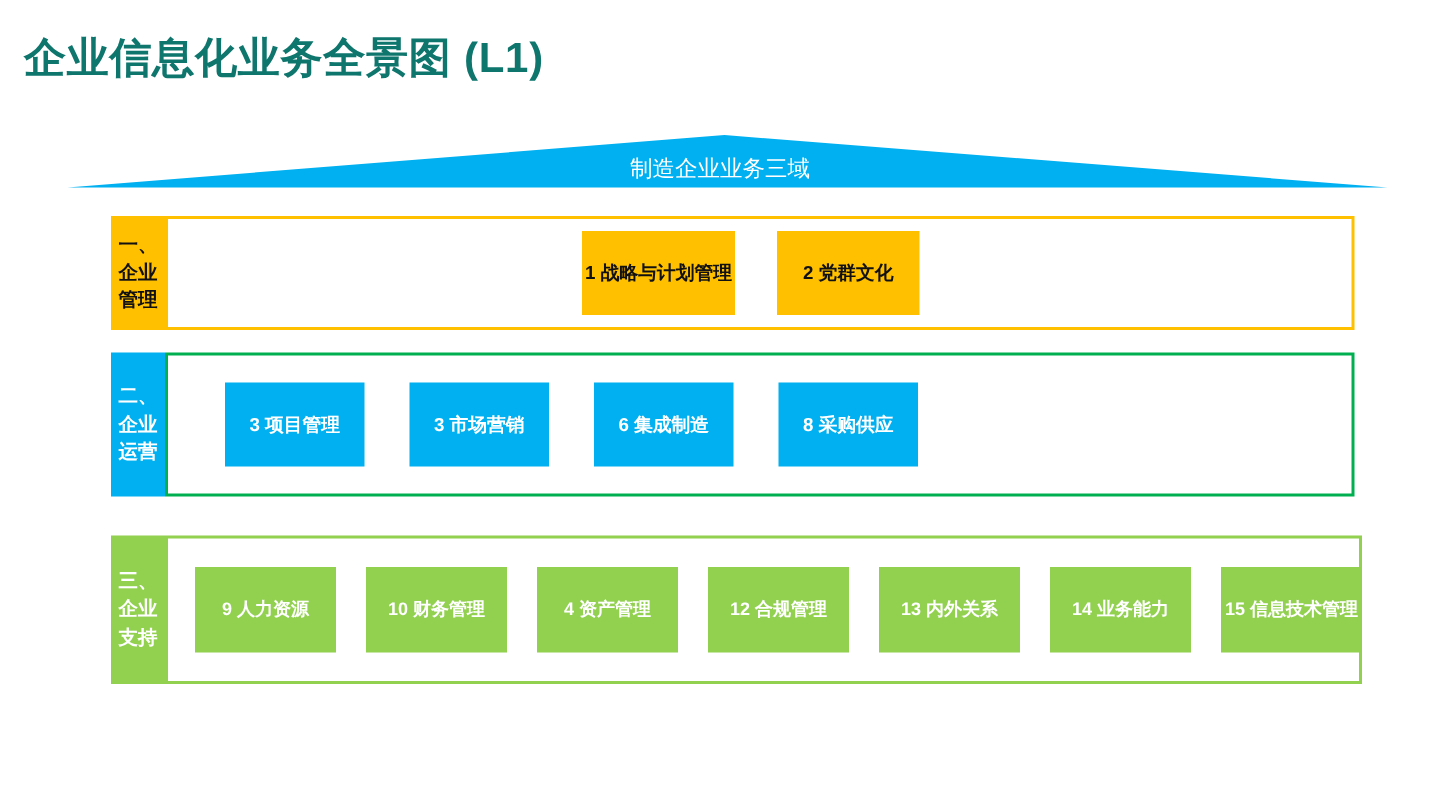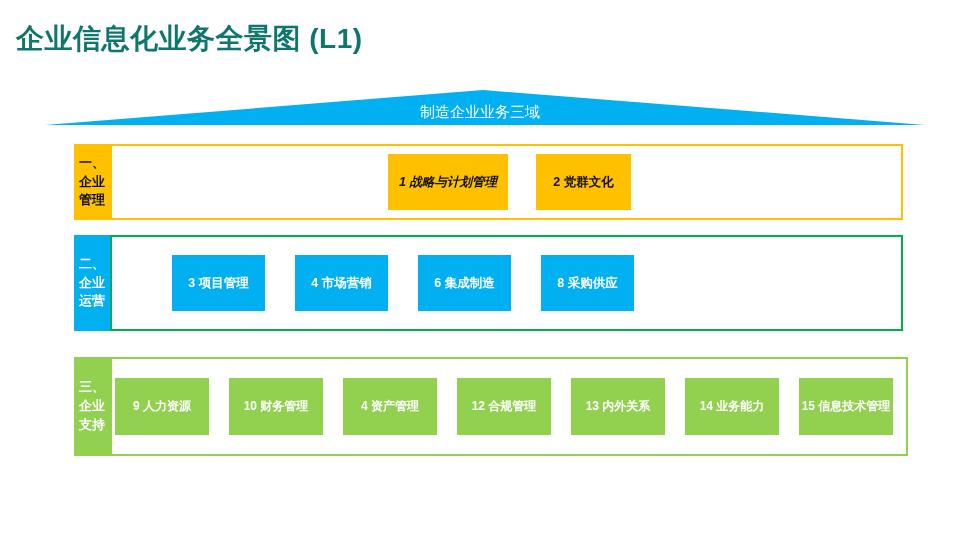--- a/index.html
+++ b/index.html
@@ -36,33 +36,33 @@
     display:flex; align-items:center; justify-content:center;
     font-weight:bold; white-space:nowrap; box-sizing:border-box;
     flex:none; text-align:center;
   }
   
   .band-management { top:144px; width:829px; height:76px; }
   .band-management .band-tab { background:#FFC000; color:#111111; }
   .band-management .band-panel { width:793px; border:2px solid #FFC000; }
   .band-management .box-row { padding-left:276px; gap:28px; }
   .band-management .box { background:#FFC000; color:#111111; height:56px; font-size:12.5px; }
-  .band-management .box:nth-child(1) { width:120px;font-style:italic; }
+  .band-management .box:nth-child(1) { width:102px; }
   .band-management .box:nth-child(2) { width:95px; }
   
   .band-operations { top:235px; width:829px; height:96px; }
   .band-operations .band-tab { background:#00B0F0; color:#ffffff; }
   .band-operations .band-panel { width:793px; border:2px solid #00B050; }
-  .band-operations .box-row { padding-left:60px; gap:30px; }
+  .band-operations .box-row { padding-left:38px; gap:30px; }
   .band-operations .box { background:#00B0F0; color:#ffffff; width:93px; height:56px; font-size:12.5px; }
   
   .band-support { top:357px; width:834px; height:99px; }
   .band-support .band-tab { background:#92D050; color:#ffffff; }
   .band-support .band-panel { width:798px; border:2px solid #92D050; }
-  .band-support .box-row { padding-left:3px; gap:20px; }
+  .band-support .box-row { padding-left:18px; gap:20px; }
   .band-support .box { background:#92D050; color:#ffffff; width:94px; height:57px; font-size:12px; }
 </style>
 </head>
 <body>
 
 <div class="slide">
 
   <div class="page-title">企业信息化业务全景图 (L1)</div>
 
   <div class="roof">
@@ -84,21 +84,21 @@
     </div>
   </div>
 
   <div class="band band-operations">
     <div class="band-tab">二、
 企业
 运营</div>
     <div class="band-panel">
       <div class="box-row">
           <div class="box">3 项目管理</div>
-          <div class="box">4 市场营销</div>
+          <div class="box">3 市场营销</div>
           <div class="box">6 集成制造</div>
           <div class="box">8 采购供应</div>
         </div>
     </div>
   </div>
 
   <div class="band band-support">
     <div class="band-tab">三、
 企业
 支持</div>

